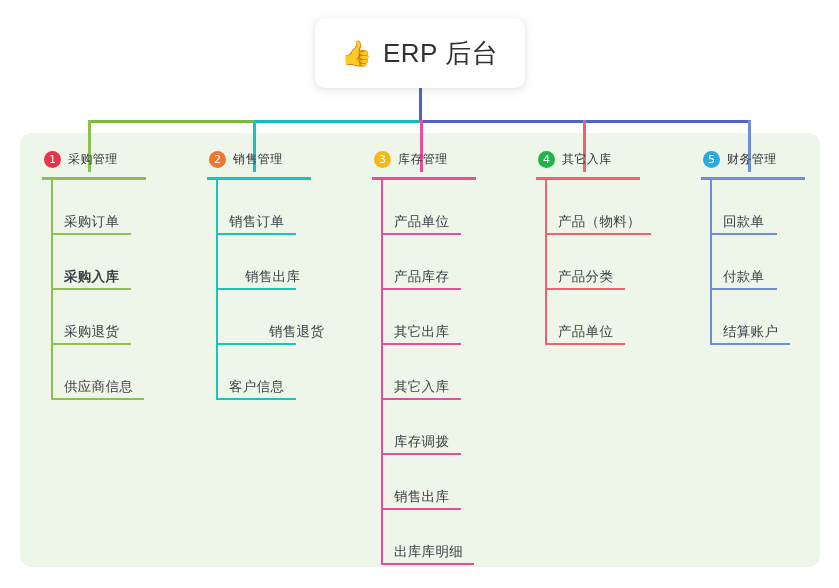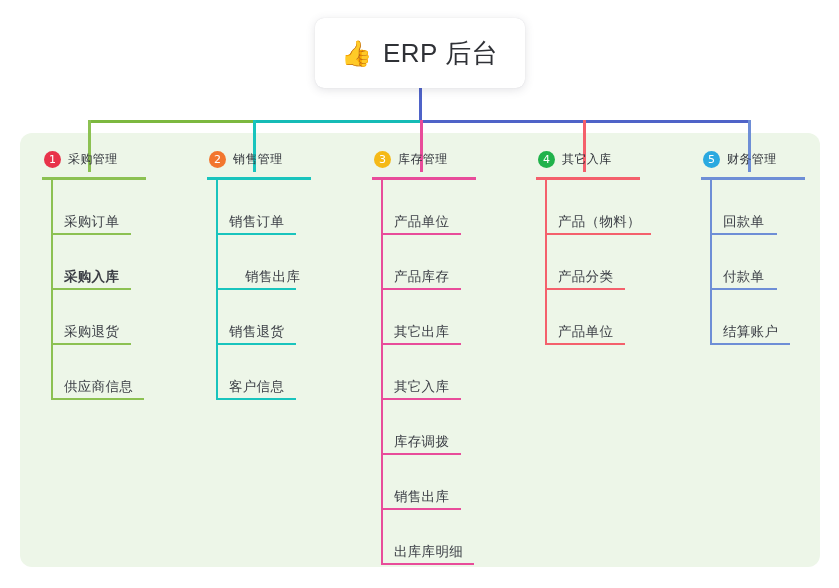--- a/index.html
+++ b/index.html
@@ -160,21 +160,21 @@
         <div class="col-rule" style="background: rgb(25, 196, 189); width: 104px;"></div>
         <div class="items">
           <div class="item" style="border-left-color: rgb(25, 196, 189);">
             <span class="item-label">销售订单</span>
             <div class="item-underline" style="width: 78px; background: rgb(25, 196, 189);"></div>
           </div>
           <div class="item" style="border-left-color: rgb(25, 196, 189); padding-left: 16px;">
             <span class="item-label">销售出库</span>
             <div class="item-underline" style="width: 78px; background: rgb(25, 196, 189);"></div>
           </div>
-          <div class="item" style="border-left-color: rgb(25, 196, 189);">
+          <div class="item" style="border-left-color: rgb(25, 196, 189); padding-left: 40px;">
             <span class="item-label">销售退货</span>
             <div class="item-underline" style="width: 78px; background: rgb(25, 196, 189);"></div>
           </div>
           <div class="item" style="border-left-color: rgb(25, 196, 189);">
             <span class="item-label">客户信息</span>
             <div class="item-underline" style="width: 78px; background: rgb(25, 196, 189);"></div>
           </div>
         </div>
       </div>
       <div class="col" style="left: 372px;">

